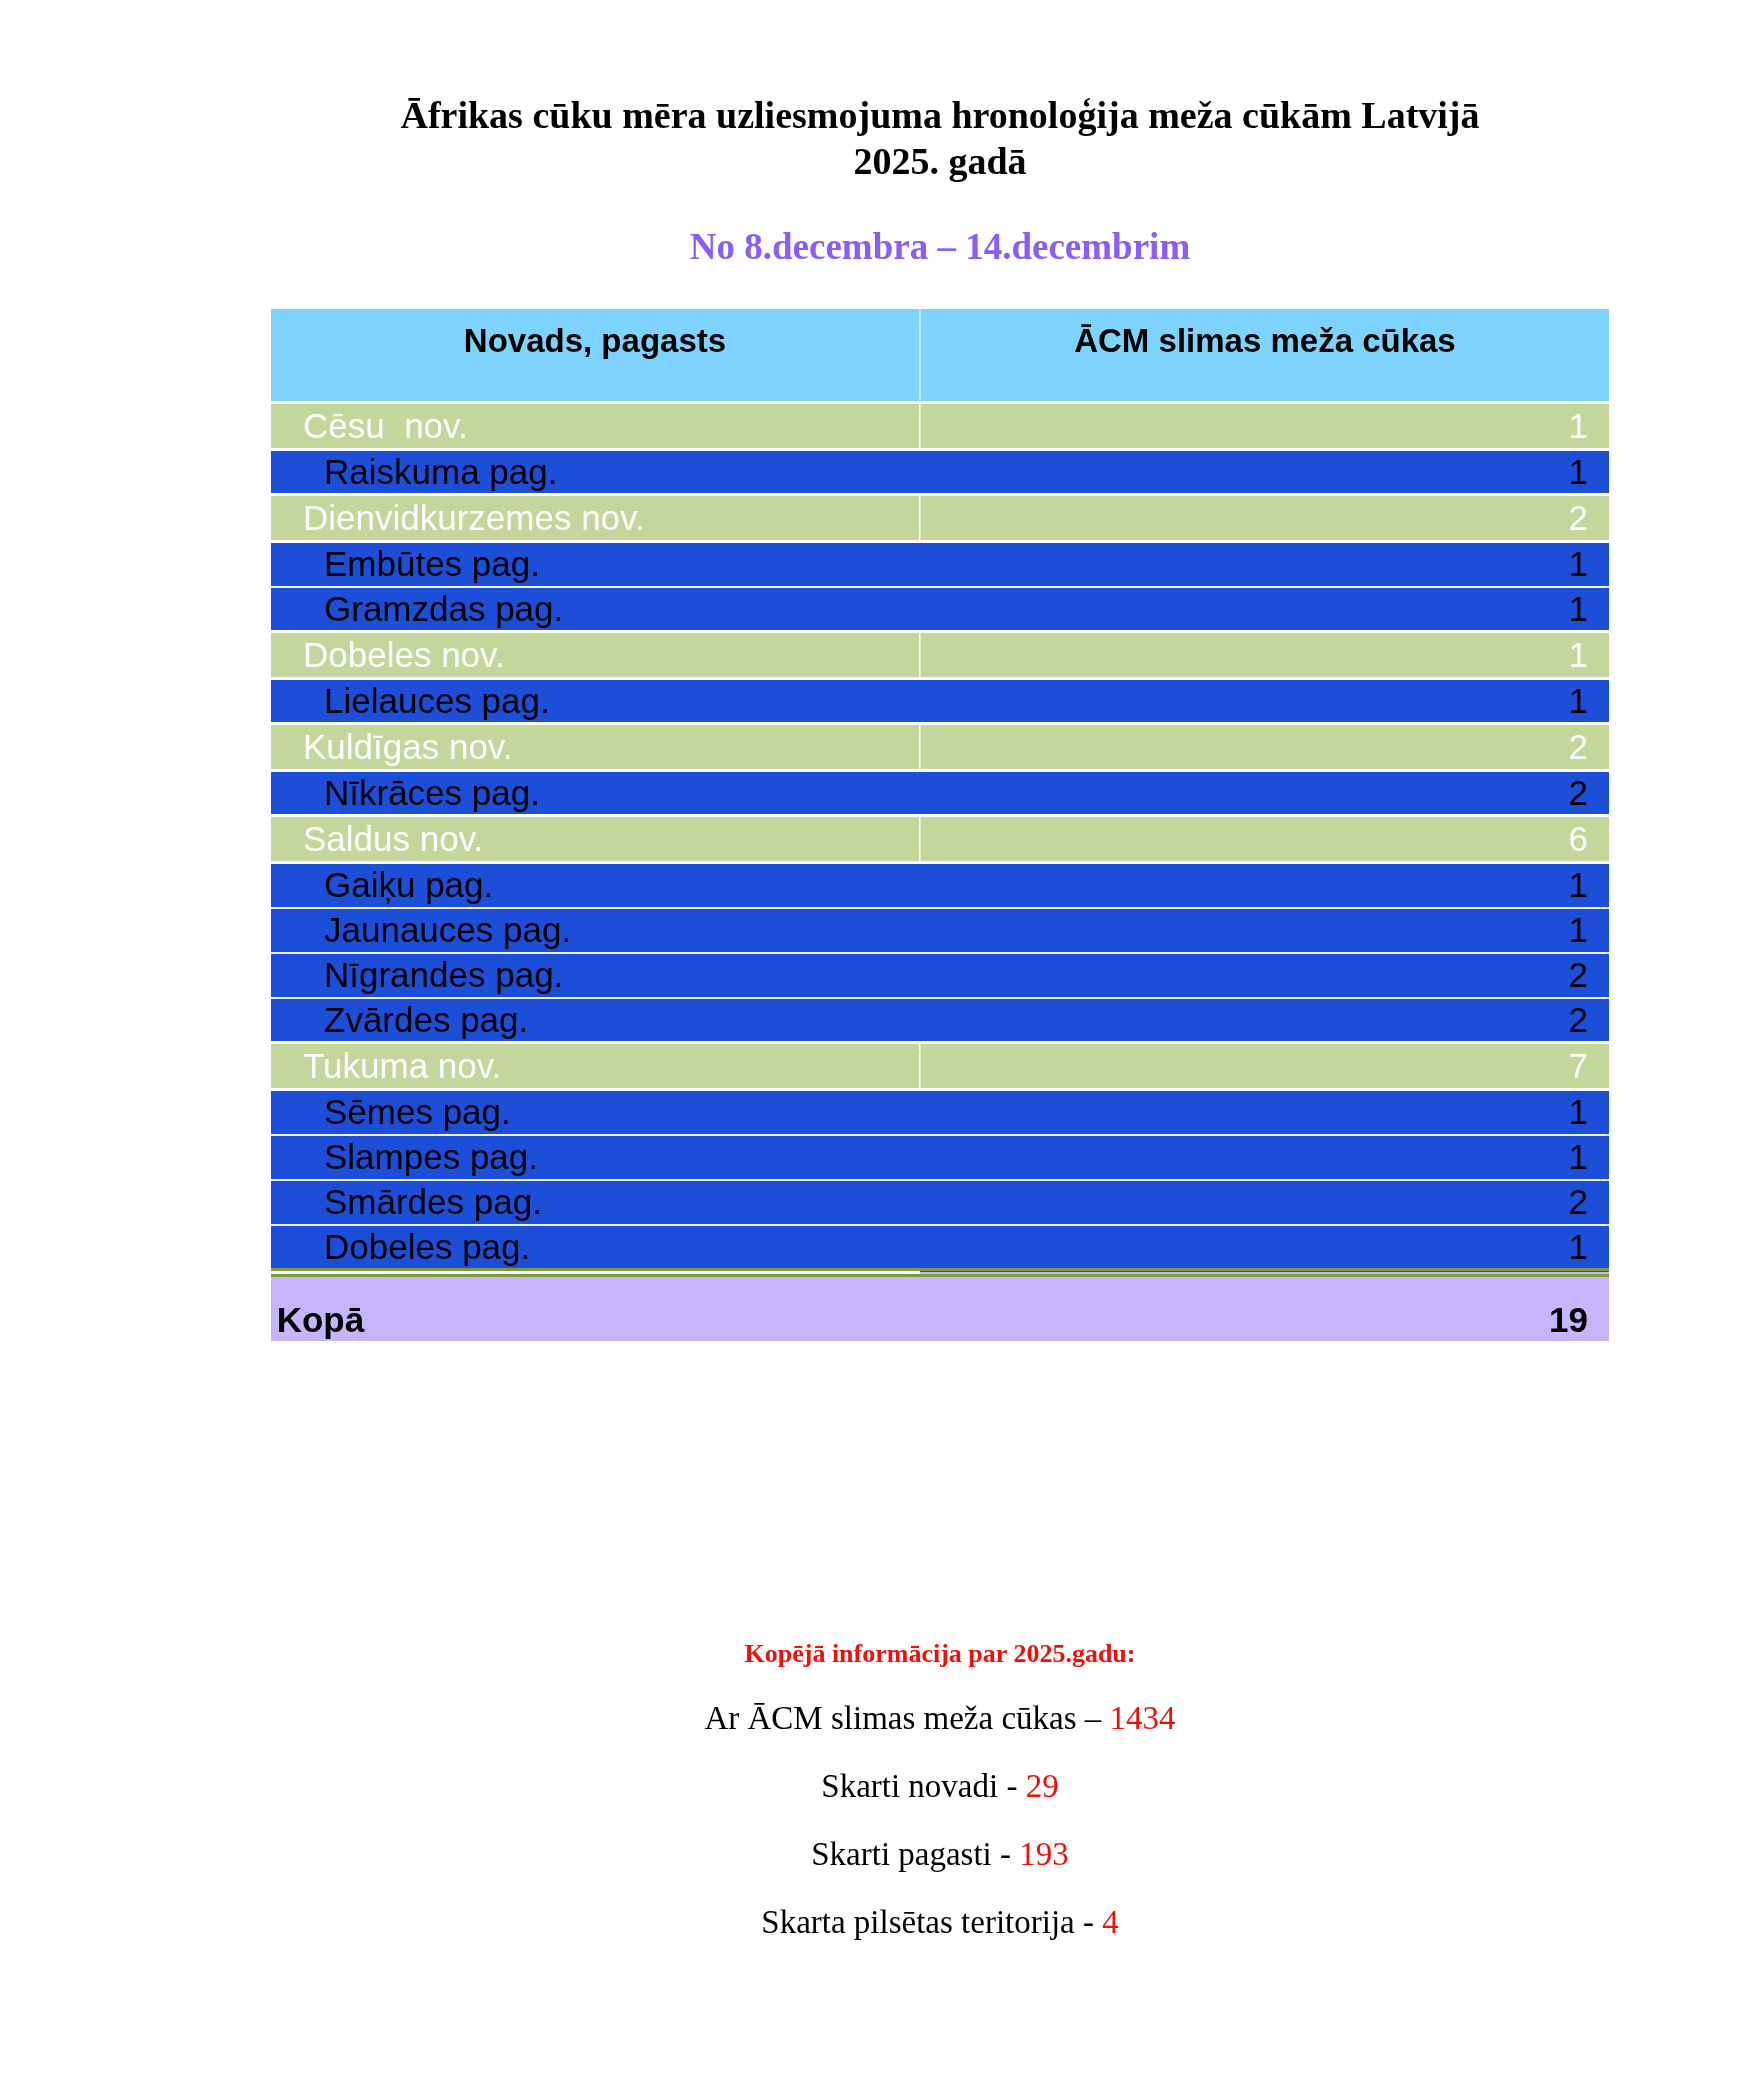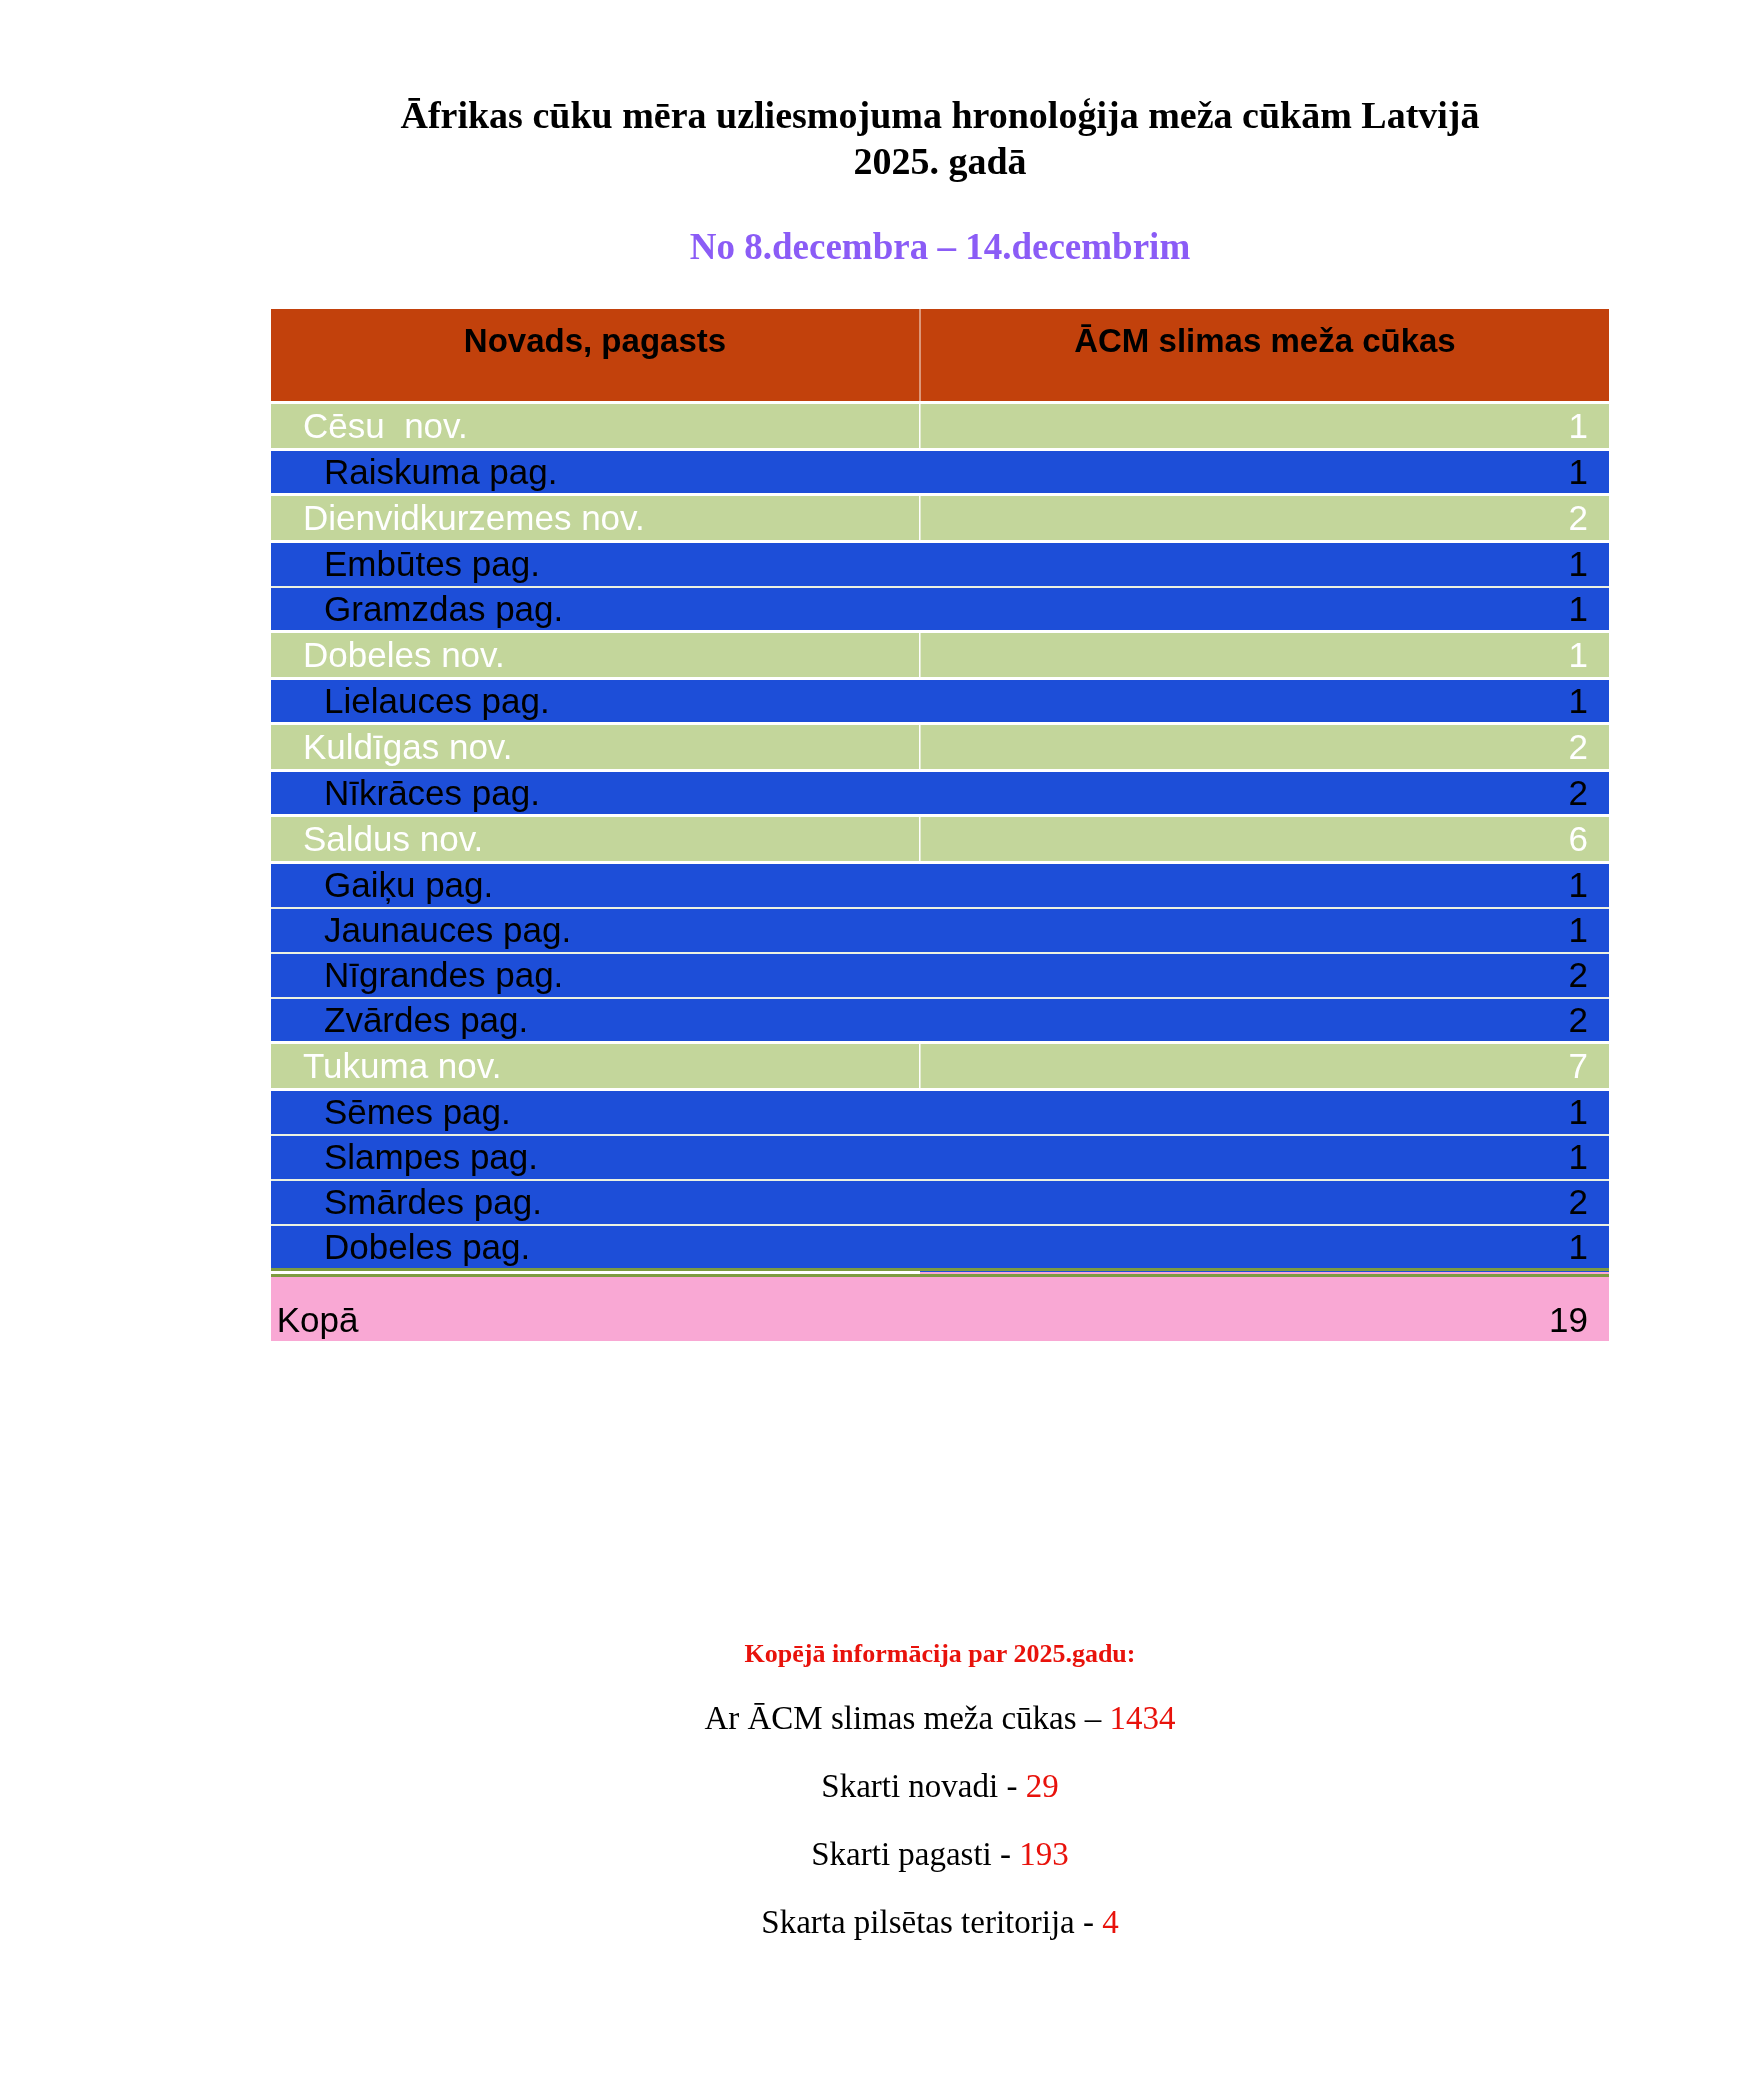--- a/index.html
+++ b/index.html
@@ -36,21 +36,21 @@
     color: #8b5cf6;
   }
   table.acm {
     margin-top: 41px;
     border-collapse: collapse;
     width: 100%;
     font-size: 35px;
     table-layout: fixed;
   }
   table.acm th {
-    background: #c2410c;
+    background: #7dd3fc;
     color: #000;
     font-weight: bold;
     font-size: 33px;
     height: 94px;
     box-sizing: border-box;
     vertical-align: top;
     padding-top: 12.8px;
     text-align: center;
   }
   table.acm th:first-child {
@@ -73,23 +73,23 @@
   }
   .cell-name {
     text-align: left;
     padding-left: 32px;
     white-space: pre-wrap;
     overflow: hidden;
   }
   .row-pagasts .cell-name { padding-left: 53px; }
   .cell-count { text-align: right; padding-right: 21px; }
   .row-total td {
-    background: #f9a8d4;
+    background: #c4b5fd;
     border-top: 9.2px double #7E9B41;
-    font-weight: normal;
+    font-weight: bold;
     height: 60px;
     padding-top: 23px;
   }
   .row-total .cell-name { padding-left: 5.7px; }
   .summary {
     margin-top: 298px;
     text-align: center;
     font-family: "Liberation Serif", serif;
   }
   .summary-title {

